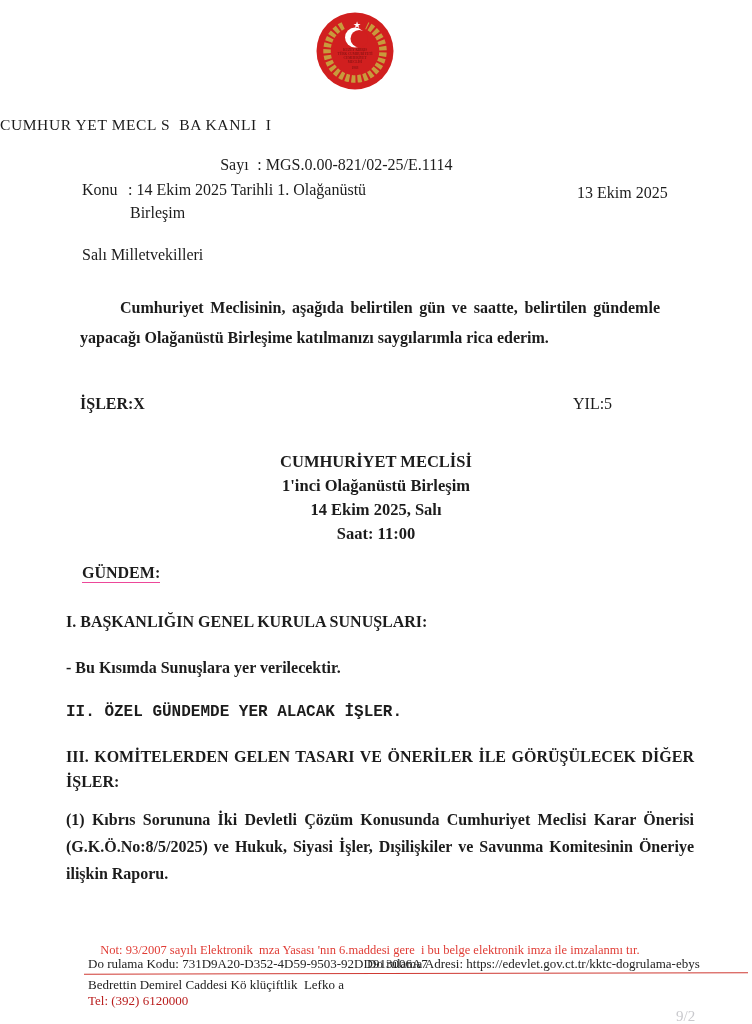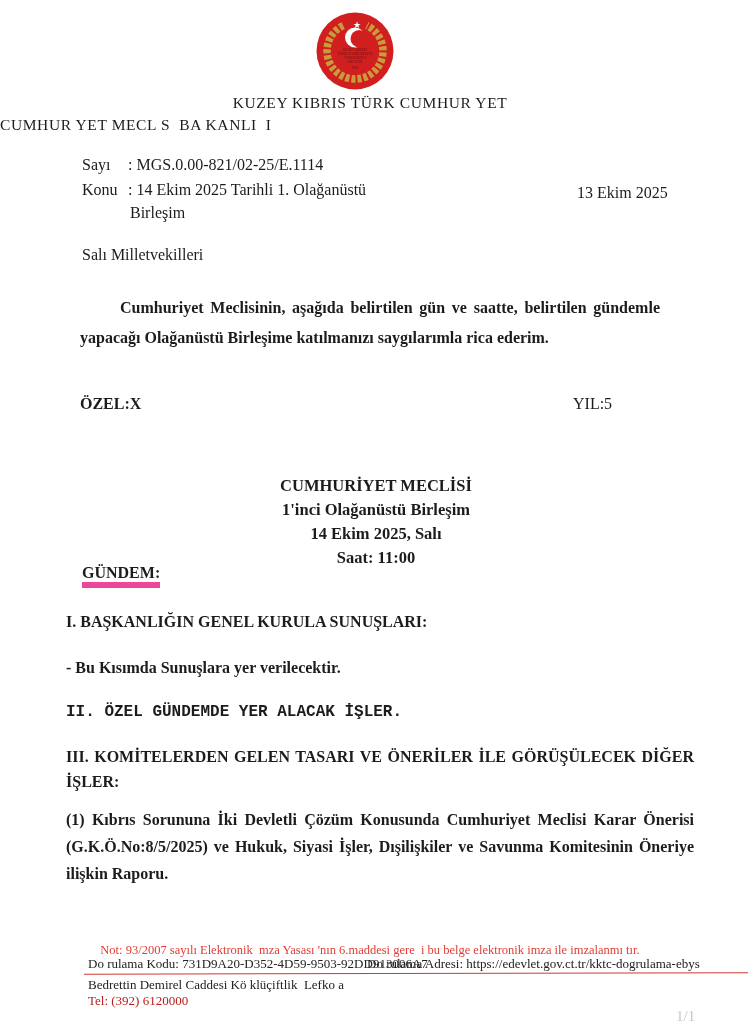--- a/index.html
+++ b/index.html
@@ -8,35 +8,35 @@
     background:#ffffff;overflow:hidden;
     font-family:"Liberation Serif","DejaVu Serif",serif;
     color:#1c1c1c;
   }
   .abs{position:absolute;}
   .pre{white-space:pre-wrap;}
   
   .emblem{left:315px;top:11px;width:80px;height:80px;}
   .title1{left:0;top:94px;width:740px;text-align:center;font-size:15.5px;letter-spacing:.6px;}
   .title2{left:0;top:116px;width:740px;text-align:left;font-size:15.5px;letter-spacing:.6px;}
-  .sayi-row{left:82px;top:156px;width:500px;font-size:16px;}
+  .sayi-row{left:82px;top:156px;width:500px;font-size:16px;text-align:center;}
   .konu-row{left:82px;top:181px;width:500px;font-size:16px;}
   .konu-wrap{left:130px;top:204px;width:400px;font-size:16px;}
   .doc-date{left:577px;top:156px;font-size:16px;margin-top:28px;}
   .label-cell{display:inline-block;width:46px;}
   
   .salutation{left:82px;top:246px;font-size:16px;}
   .intro{left:80px;top:293px;width:580px;font-size:16px;font-weight:bold;
          text-align:justify;text-indent:40px;line-height:30px;}
   .donem{left:80px;top:395px;font-size:16px;font-weight:bold;}
   .yil{left:573px;top:395px;font-size:16px;font-weight:normal;}
   .session{left:0;top:450px;width:752px;text-align:center;font-size:16.5px;
-           font-weight:bold;line-height:24px;margin-top:24px;}
+           font-weight:bold;line-height:24px;}
   .gundem{left:82px;top:564px;font-size:16px;font-weight:bold;}
-  .gundem span{border-bottom:6px solid #ec4899;padding-bottom:1px;}
+  .gundem span{border-bottom:1px solid #ec4899;padding-bottom:1px;}
   .h-item{left:66px;top:0;width:628px;font-size:16px;font-weight:bold;text-align:justify;line-height:25px;}
   .h1{top:609px;}
   .b1{top:655px;}
   .h2{top:700px;font-family:Liberation Mono, monospace;}
   .h3{top:744px;}
   .b3{top:806px;line-height:27px;}
   
   .note{left:-6px;top:943px;width:752px;text-align:center;font-size:12.5px;color:#e03c35;}
   .kodu{left:88px;top:956px;font-size:13px;color:#222;}
   .adresi{left:367px;top:956px;font-size:13px;color:#222;background:transparent;}
@@ -58,32 +58,31 @@
     <text x="2" y="-23.5" text-anchor="middle" font-size="9" fill="#ffffff">★</text>
     <g fill="#8c1414" font-size="3.3" font-weight="bold" text-anchor="middle">
       <text x="0" y="0">KUZEY KIBRIS</text>
       <text x="0" y="4">TÜRK CUMHURİYETİ</text>
       <text x="0" y="8">CUMHURİYET</text>
       <text x="0" y="12">MECLİSİ</text>
       <text x="0" y="17.5">1983</text>
     </g>
   </svg>
 
-  <div class="abs title1">KUZEY KIBRIS TÜRK CUMHUR YET</div>
   <div class="abs title2 pre">CUMHUR YET MECL S  BA KANLI  I</div>
 
   <div class="abs sayi-row"><span class="label-cell">Sayı</span><span>: MGS.0.00-821/02-25/E.1114</span></div>
   <div class="abs doc-date">13 Ekim 2025</div>
   <div class="abs konu-row"><span class="label-cell">Konu</span><span>: 14 Ekim 2025 Tarihli 1. Olağanüstü</span></div>
   <div class="abs konu-wrap">Birleşim</div>
 
   <div class="abs salutation">Salı Milletvekilleri</div>
   <div class="abs intro">Cumhuriyet Meclisinin, aşağıda belirtilen gün ve saatte, belirtilen gündemle yapacağı Olağanüstü Birleşime katılmanızı saygılarımla rica ederim.</div>
 
-  <div class="abs donem">ÖZEL:X</div>
+  <div class="abs donem">İŞLER:X</div>
   <div class="abs yil">YIL:5</div>
 
   <div class="abs session">
     <div>CUMHURİYET MECLİSİ</div>
     <div>1'inci Olağanüstü Birleşim</div>
     <div>14 Ekim 2025, Salı</div>
     <div>Saat: 11:00</div>
   </div>
 
   <div class="abs gundem"><span>GÜNDEM:</span></div>
@@ -93,15 +92,15 @@
   <div class="abs h-item h2">II. ÖZEL GÜNDEMDE YER ALACAK İŞLER.</div>
   <div class="abs h-item h3">III. KOMİTELERDEN GELEN TASARI VE ÖNERİLER İLE GÖRÜŞÜLECEK DİĞER İŞLER:</div>
   <div class="abs h-item b3">(1) Kıbrıs Sorununa İki Devletli Çözüm Konusunda Cumhuriyet Meclisi Karar Önerisi (G.K.Ö.No:8/5/2025) ve Hukuk, Siyasi İşler, Dışilişkiler ve Savunma Komitesinin Öneriye ilişkin Raporu.</div>
 
   <div class="abs note pre">Not: 93/2007 sayılı Elektronik  mza Yasası 'nın 6.maddesi gere  i bu belge elektronik imza ile imzalanmı tır.</div>
   <div class="abs kodu pre">Do rulama Kodu: 731D9A20-D352-4D59-9503-92DD913006A7</div>
   <div class="abs adresi pre">Do rulama Adresi: https://edevlet.gov.ct.tr/kktc-dogrulama-ebys</div>
   <div class="abs redline"></div>
   <div class="abs address pre">Bedrettin Demirel Caddesi Kö klüçiftlik  Lefko a</div>
   <div class="abs tel">Tel: (392) 6120000</div>
-  <div class="abs pagenum">1/1</div>
+  <div class="abs pagenum">9/2</div>
 
 </div>
 
 </body></html>

